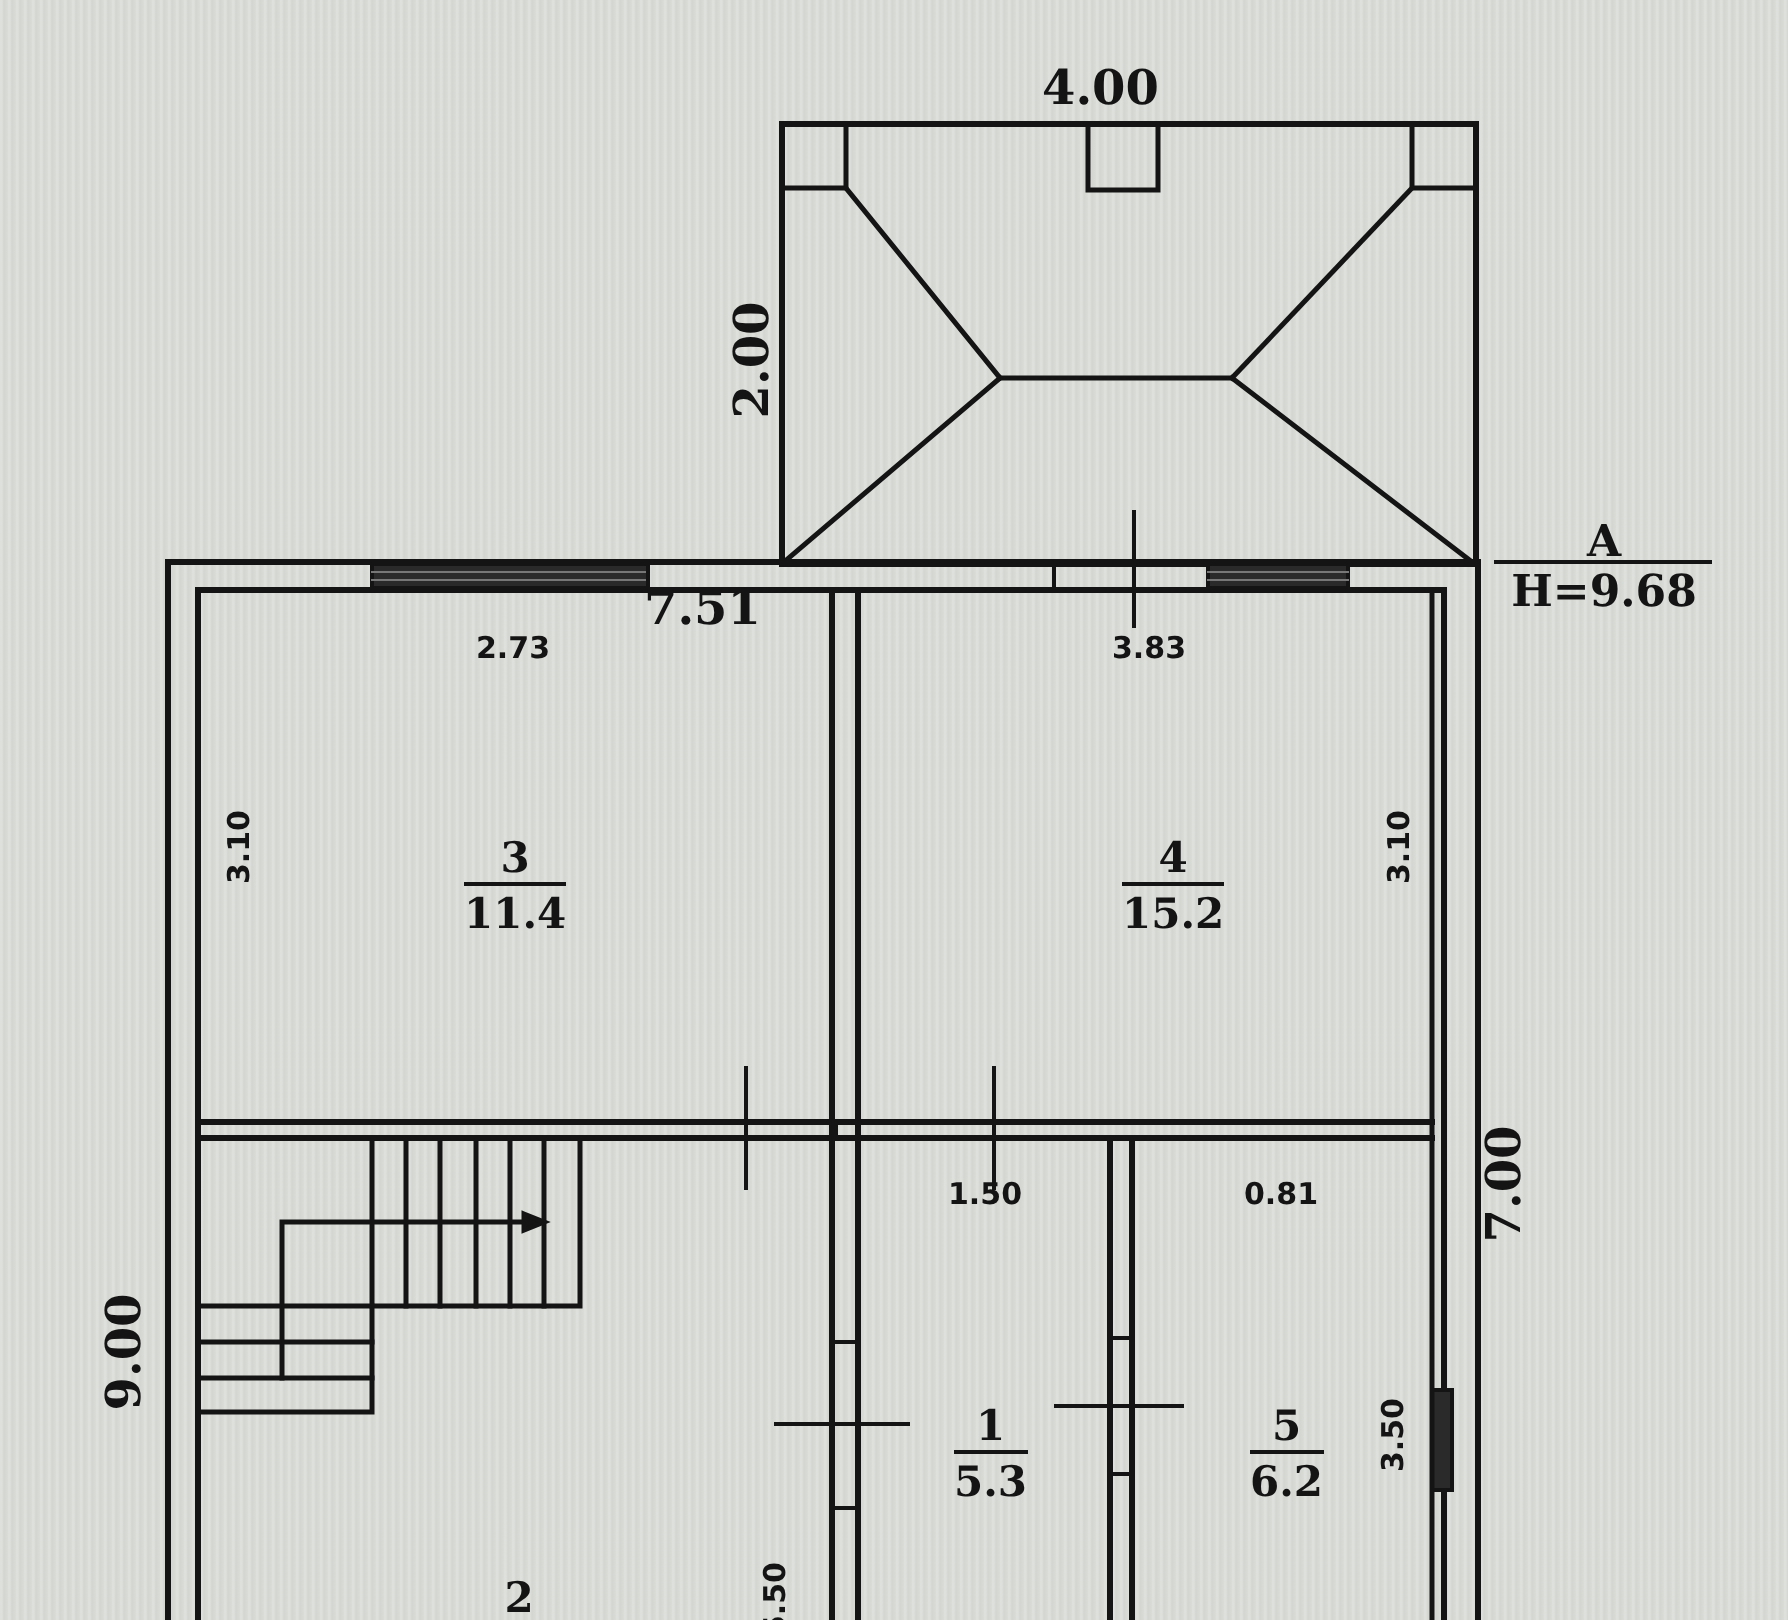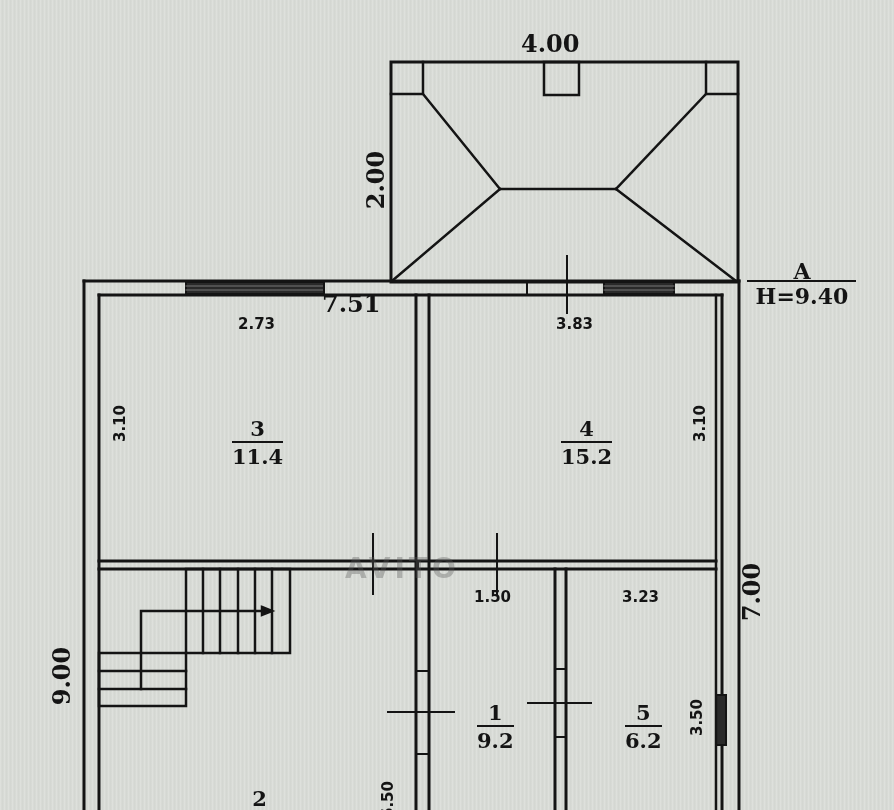--- a/index.html
+++ b/index.html
@@ -121,50 +121,49 @@
   </svg>
 
   <span class="lbl dim-big" style="left:521px;top:16px;">4.00</span>
   <span class="lbl dim-big vert" style="left:346px;top:152px;width:60px;text-align:center;">2.00</span>
   <span class="lbl dim-big" style="left:322px;top:232px;margin-top:44px;">7.51</span>
   <span class="lbl dim-big vert" style="left:32px;top:648px;width:60px;text-align:center;">9.00</span>
   <span class="lbl dim-big vert" style="left:722px;top:564px;width:60px;text-align:center;">7.00</span>
 
   <div class="mark" style="left:746px;top:244px;">
     <span class="top" style="border-bottom:none;">A</span>
-    <span class="bot">H=9.40</span>
+    <span class="bot">H=9.68</span>
   </div>
 
   <span class="lbl dim-small" style="left:238px;top:301px;">2.73</span>
   <span class="lbl dim-small vert" style="left:100px;top:400px;width:40px;text-align:center;">3.10</span>
   <div class="room" style="left:232px;top:402px;">
     <span class="num">3</span>
     <span class="area">11.4</span>
   </div>
 
   <span class="lbl dim-small" style="left:556px;top:301px;">3.83</span>
   <span class="lbl dim-small vert" style="left:680px;top:400px;width:40px;text-align:center;">3.10</span>
   <div class="room" style="left:561px;top:402px;">
     <span class="num">4</span>
     <span class="area">15.2</span>
   </div>
 
   <span class="lbl dim-small" style="left:474px;top:574px;">1.50</span>
   <div class="room" style="left:477px;top:686px;">
     <span class="num">1</span>
-    <span class="area">9.2</span>
+    <span class="area">5.3</span>
   </div>
 
-  <span class="lbl dim-small" style="left:622px;top:574px;">3.23</span>
+  <span class="lbl dim-small" style="left:622px;top:574px;">0.81</span>
   <span class="lbl dim-small vert" style="left:677px;top:694px;width:40px;text-align:center;">3.50</span>
   <div class="room" style="left:625px;top:686px;">
     <span class="num">5</span>
     <span class="area">6.2</span>
   </div>
 
   <span class="lbl dim-small vert" style="left:368px;top:776px;width:40px;text-align:center;">5.50</span>
   <div class="room" style="left:234px;top:772px;">
     <span class="num">2</span>
     <span class="area">20.3</span>
   </div>
 
-  <span class="watermark" style="left:345px;top:536px;">AVITO</span>
 </div>
 
 </body></html>

